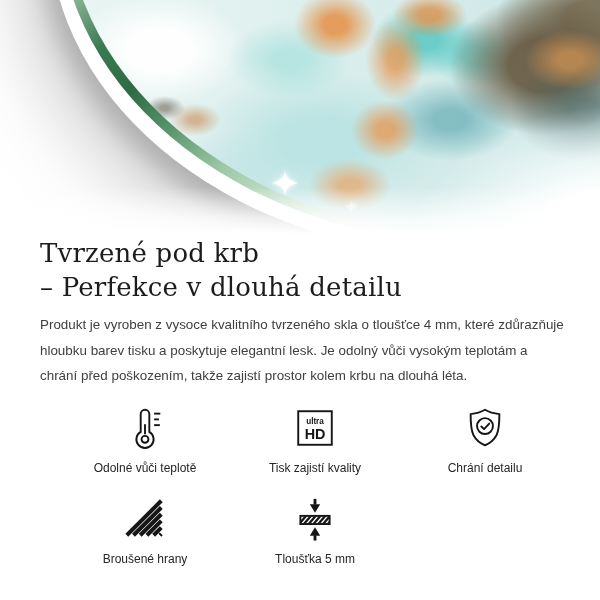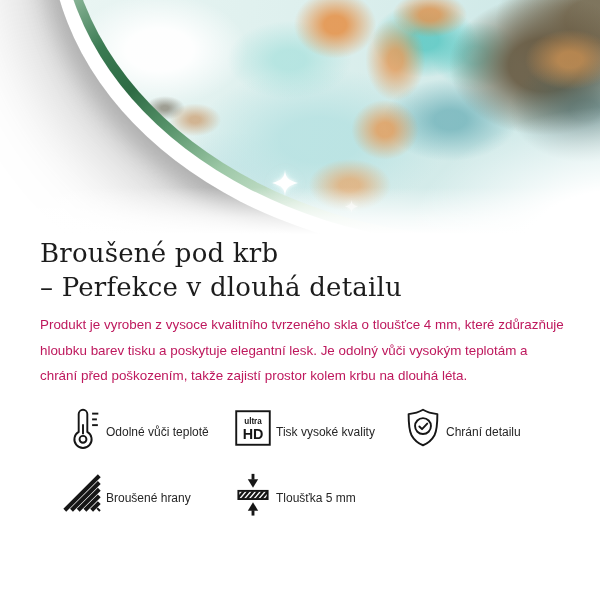--- a/index.html
+++ b/index.html
@@ -57,30 +57,30 @@
 
   
   .content { position: relative; padding: 0 40px; }
   .title {
     font-family: "DejaVu Serif", "Liberation Serif", serif;
     font-weight: 400; font-size: 26px; line-height: 34px;
     color: #1c1c1c; margin-top: 2px; letter-spacing: .2px;
   }
   .description {
     margin-top: 8px; width: 524px;
-    font-size: 13.4px; line-height: 25.5px; color: #be185d;
+    font-size: 13.4px; line-height: 25.5px; color: #404040;
   }
 
   
   .features {
     margin-top: 16px; padding: 0 20px;
     display: grid; grid-template-columns: 170px 170px 170px;
     justify-content: space-between; row-gap: 20px;
   }
-  .feature { display: flex; flex-direction: row; align-items: center; }
+  .feature { display: flex; flex-direction: column; align-items: center; }
   .feature .icon-wrap { width: 46px; height: 46px; display: flex; align-items: center; justify-content: center; }
   .feature .icon-wrap svg { display: block; }
   .feature-label { margin-top: 10px; font-size: 12px; line-height: 15px; color: #262626; text-align: left; }
   .ico { stroke: #161616; fill: none; stroke-width: 2; }
   .ico-fill { fill: #161616; stroke: none; }
   .ultra-text { font-family: "Liberation Sans", sans-serif; font-weight: 700; fill: #161616; }
 </style>
 </head>
 <body>
 
@@ -98,21 +98,21 @@
     <div class="sparkle s2">
       <svg viewBox="0 0 24 24" width="13" height="13">
         <path d="M12 0 C12.8 7.2 14.5 9.3 24 12 C14.5 14.7 12.8 16.8 12 24 C11.2 16.8 9.5 14.7 0 12 C9.5 9.3 11.2 7.2 12 0 Z" fill="#ffffff"></path>
       </svg>
     </div>
     <div class="hero-fade"></div>
   </div>
 
   <div class="content">
 
-    <h1 class="title"><span>Broušené pod krb</span><br><span>– Perfekce v dlouhá detailu</span></h1>
+    <h1 class="title"><span>Tvrzené pod krb</span><br><span>– Perfekce v dlouhá detailu</span></h1>
 
     <p class="description">Produkt je vyroben z vysoce kvalitního tvrzeného skla o tloušťce 4 mm, které zdůrazňuje hloubku barev tisku a poskytuje elegantní lesk. Je odolný vůči vysokým teplotám a chrání před poškozením, takže zajistí prostor kolem krbu na dlouhá léta.</p>
 
     <div class="features">
 
       <div class="feature">
         <div class="icon-wrap">
           <svg viewBox="0 0 48 48" width="46" height="46">
             <path class="ico" d="M19.5,9.5 a4.5,4.5 0 0 1 9,0 V28 a9,9 0 1 1 -9,0 Z"></path>
             <circle class="ico" cx="24" cy="35.8" r="3.6"></circle>
@@ -126,21 +126,21 @@
       </div>
 
       <div class="feature">
         <div class="icon-wrap">
           <svg viewBox="0 0 48 48" width="46" height="46">
             <rect class="ico" x="6.5" y="6.5" width="35" height="35" stroke-width="2.6"></rect>
             <text class="ultra-text" x="24" y="20" font-size="8.5" text-anchor="middle">ultra</text>
             <text class="ultra-text" x="24" y="35" font-size="15" text-anchor="middle">HD</text>
           </svg>
         </div>
-        <div class="feature-label">Tisk vysoké kvality</div>
+        <div class="feature-label">Tisk zajistí kvality</div>
       </div>
 
       <div class="feature">
         <div class="icon-wrap">
           <svg viewBox="0 0 48 48" width="46" height="46">
             <path class="ico" stroke-width="2.3" stroke-linejoin="round" d="M24,5 C29,8 34,9 39,9.5 C39,17 39,26 36,31.5 C33.5,36 29,40 24,42 C19,40 14.5,36 12,31.5 C9,26 9,17 9,9.5 C14,9 19,8 24,5 Z"></path>
             <circle class="ico" stroke-width="2.1" cx="24" cy="22" r="8.3"></circle>
             <path class="ico" stroke-width="2.1" stroke-linecap="round" stroke-linejoin="round" d="M20.2,22.4 l2.8,2.8 l5.4,-5.8"></path>
           </svg>
         </div>

